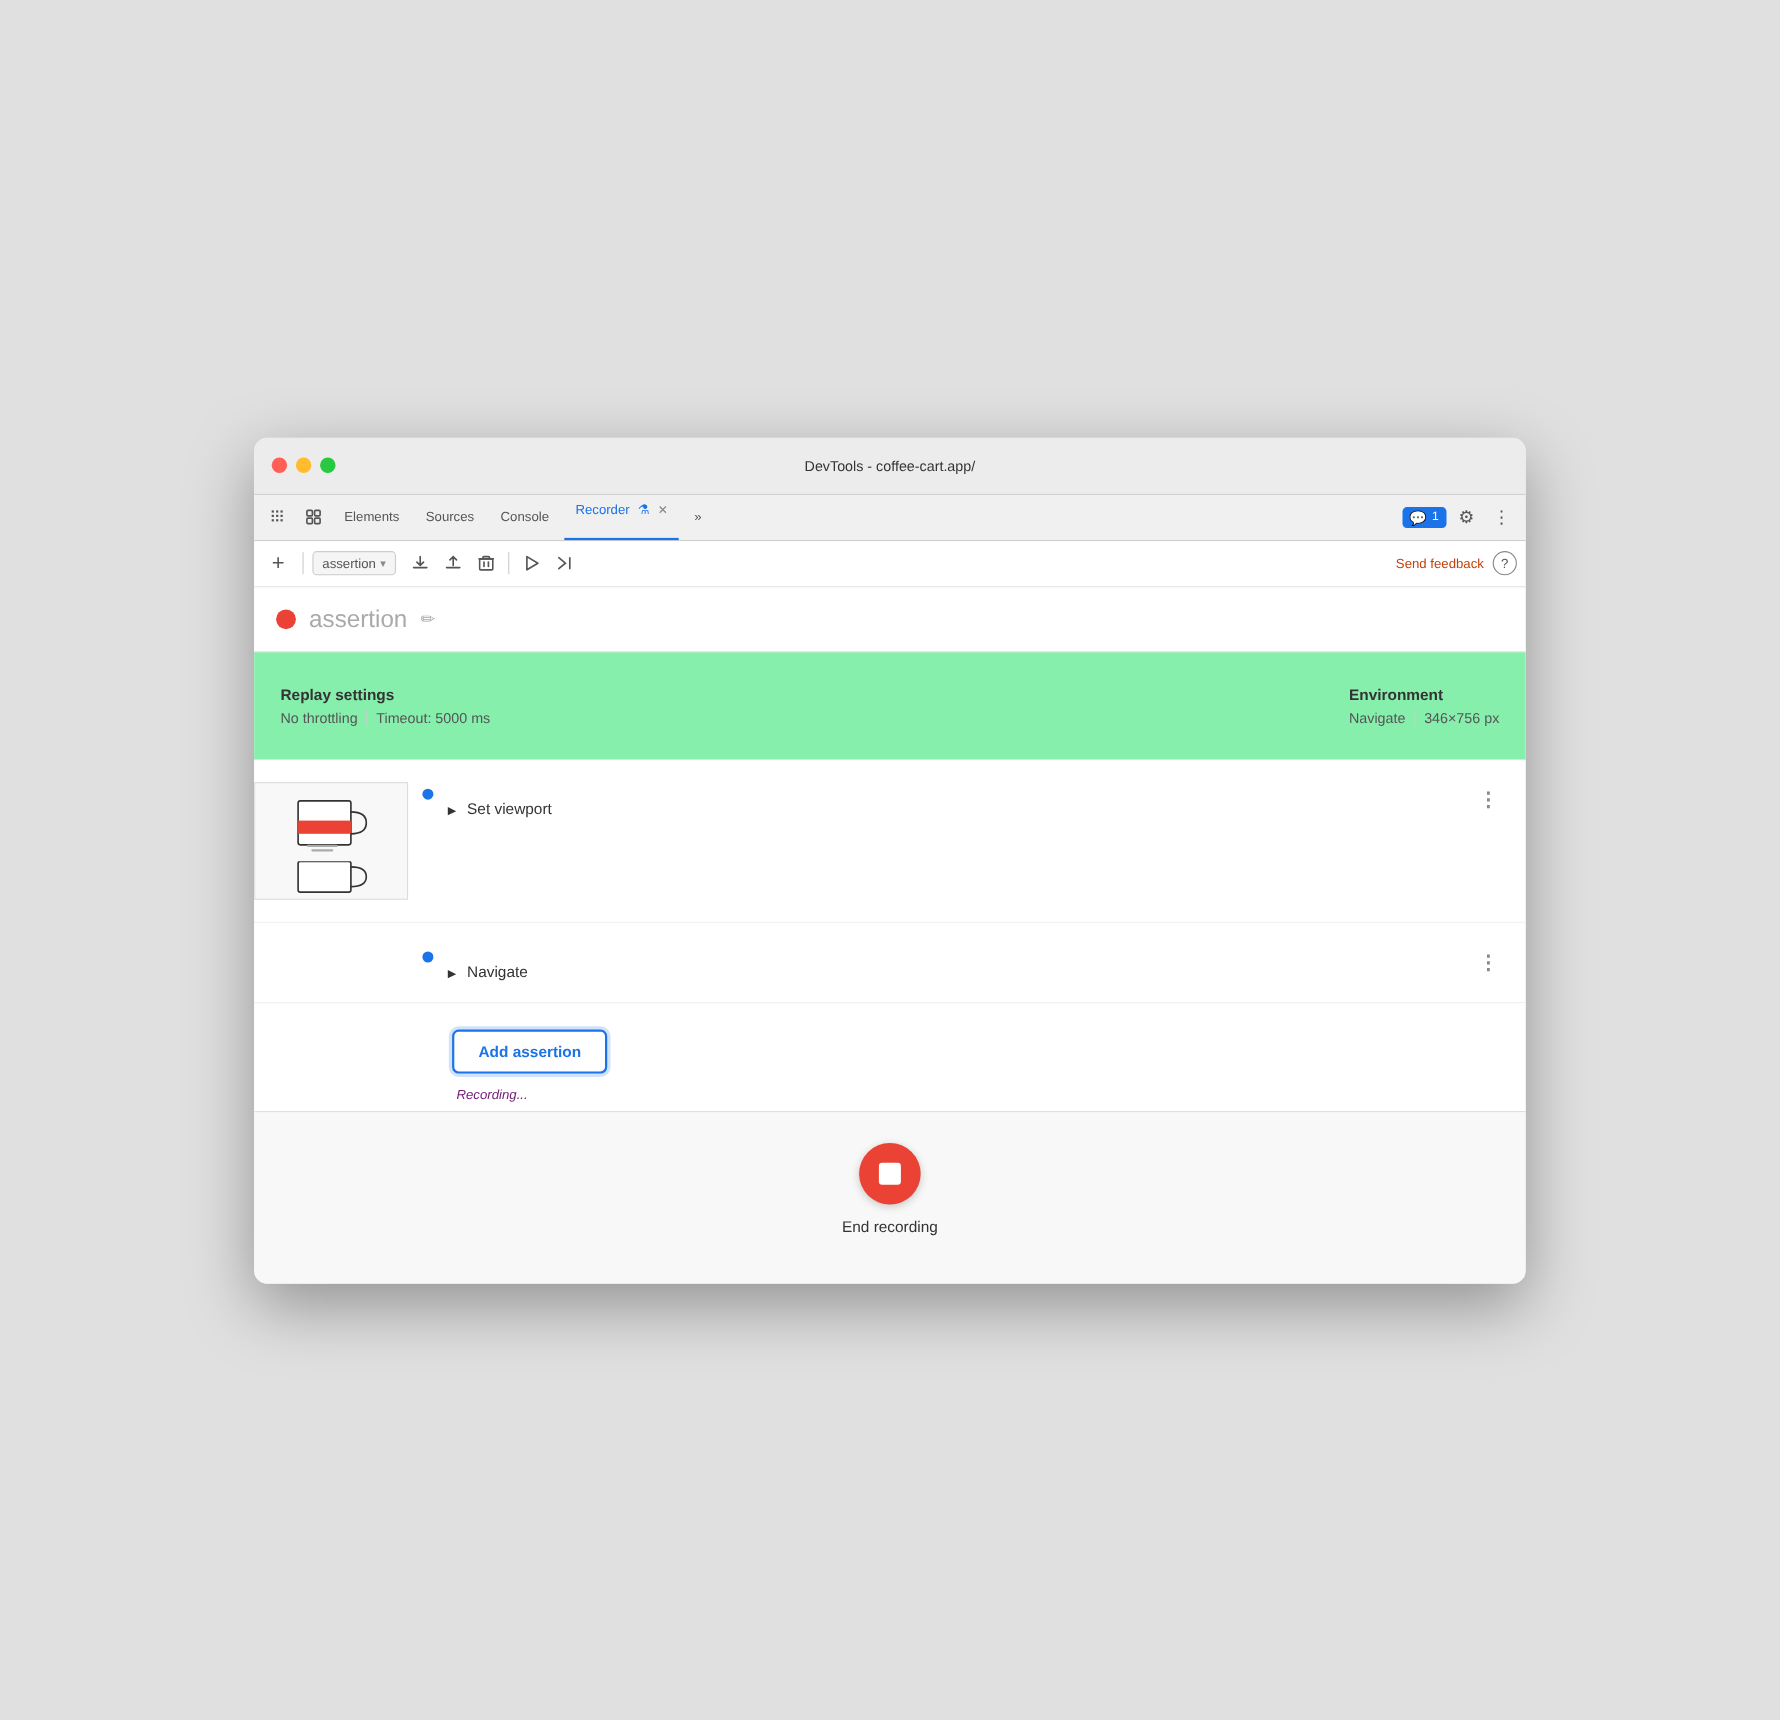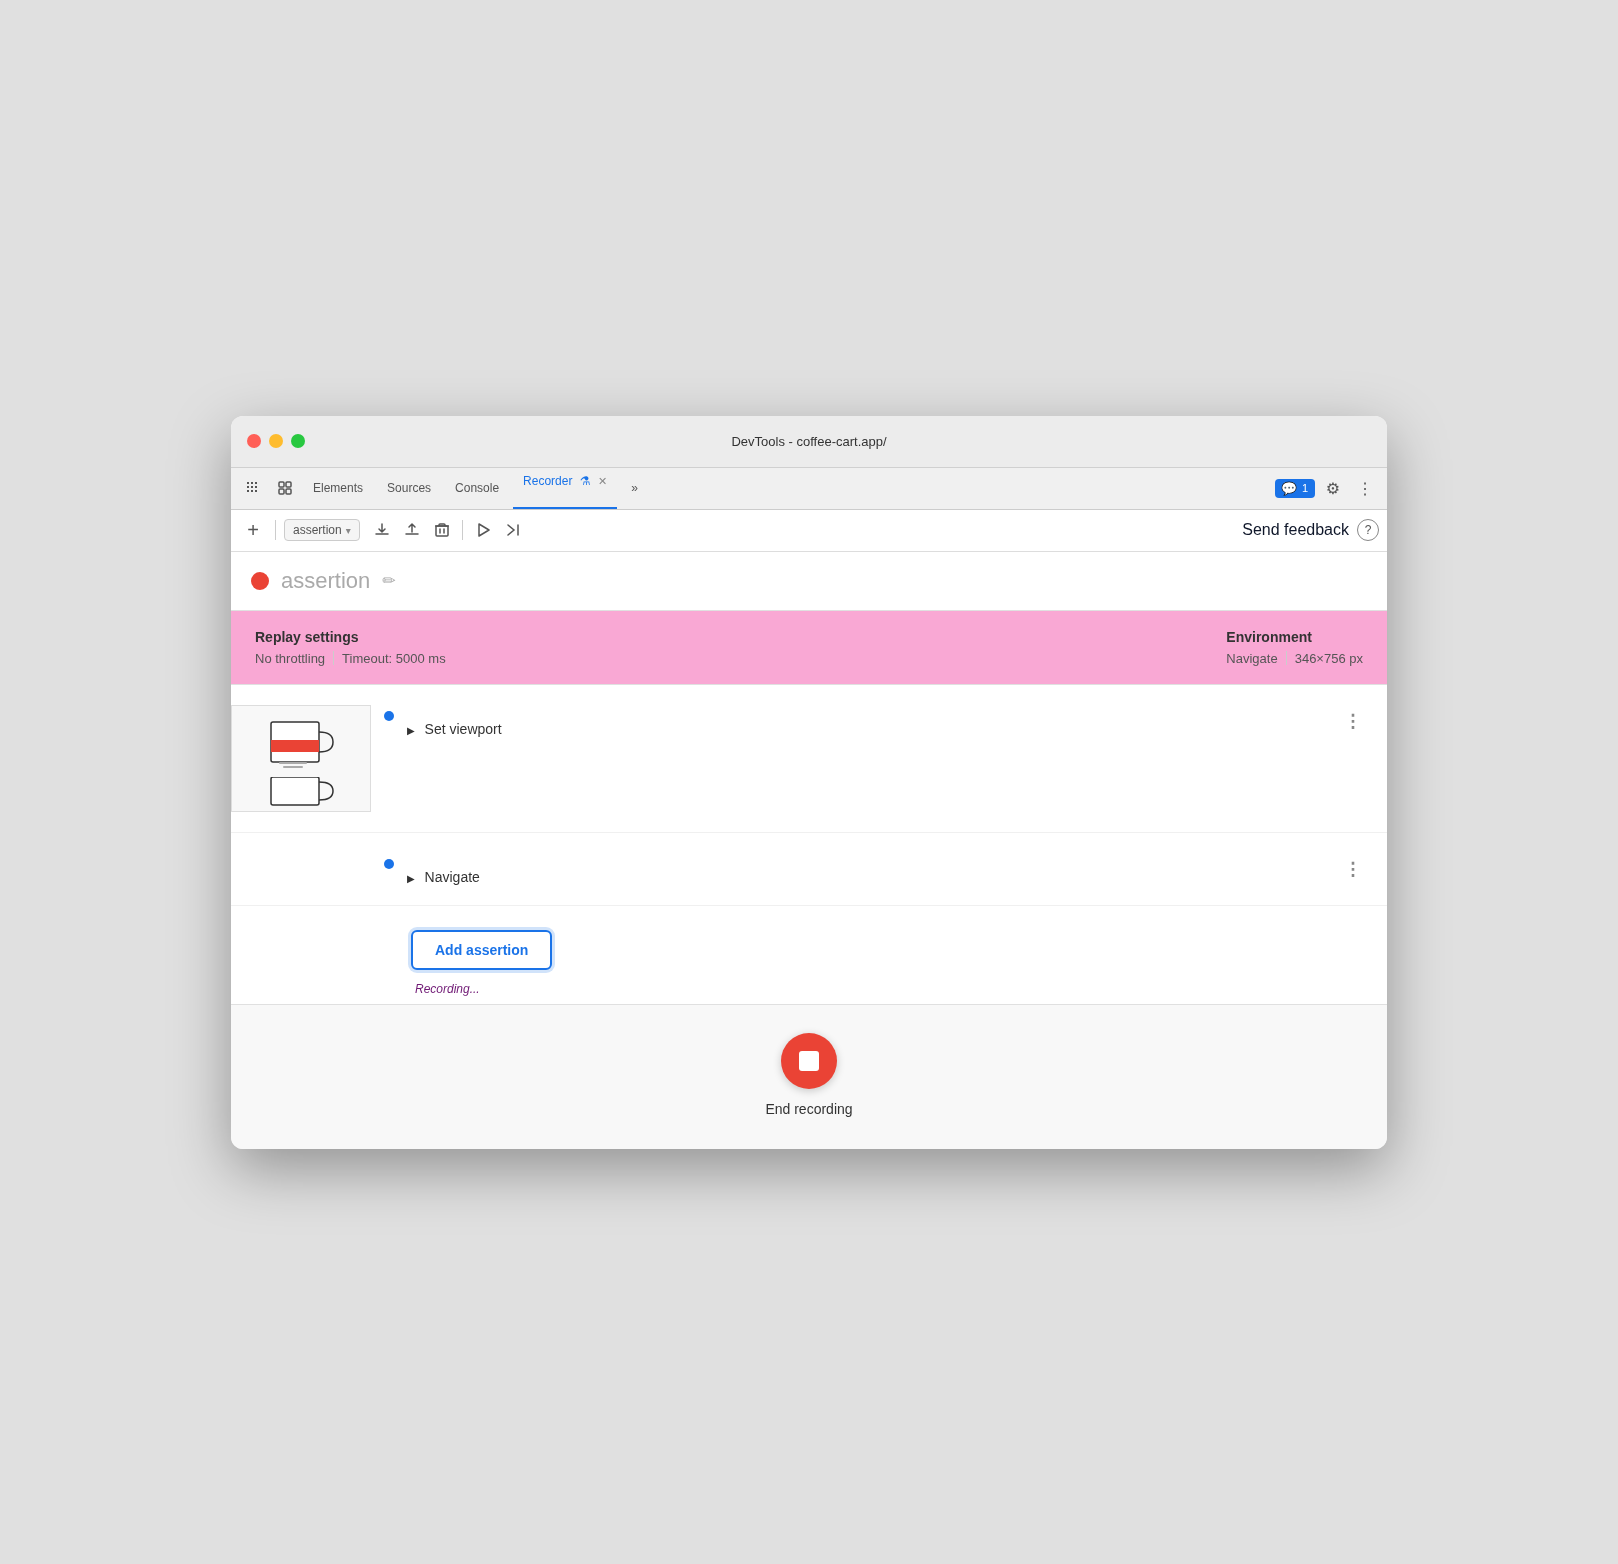--- a/index.html
+++ b/index.html
@@ -164,22 +164,22 @@
       border-radius: 4px;
     }
     .rt-separator {
       width: 1px;
       height: 20px;
       background: #ccc;
       margin: 0 4px;
     }
     .rt-spacer { flex: 1; }
     .rt-feedback {
-      font-size: 16px;
-      color: #0f172a;
+      font-size: 12px;
+      color: #c2410c;
       cursor: pointer;
       text-decoration: none;
       padding: 0 4px;
     }
     .rt-help {
       width: 22px;
       height: 22px;
       border-radius: 50%;
       border: 1.5px solid #888;
       display: flex;
@@ -210,22 +210,22 @@
       color: #aaa;
       font-weight: 400;
     }
     .rec-edit-icon {
       font-size: 16px;
       color: #aaa;
       cursor: pointer;
     }
     
     .settings-section {
-      background: #f9a8d4;
-      padding: 18px 24px;
+      background: #86efac;
+      padding: 30px 24px;
       border-bottom: 1px solid #e0e0e0;
       display: flex;
       justify-content: space-between;
     }
     .settings-left, .settings-right {
       display: flex;
       flex-direction: column;
       gap: 6px;
     }
     .settings-title {
@@ -339,21 +339,21 @@
     .recording-status {
       font-size: 12px;
       color: #701a75;
       font-style: italic;
       padding-left: 4px;
     }
     
     .end-recording-section {
       background: #f8f8f8;
       border-top: 1px solid #e0e0e0;
-      padding: 28px 0 32px;
+      padding: 28px 0 44px;
       display: flex;
       flex-direction: column;
       align-items: center;
       gap: 12px;
     }
     .stop-btn {
       width: 56px;
       height: 56px;
       border-radius: 50%;
       background: #ea4335;

